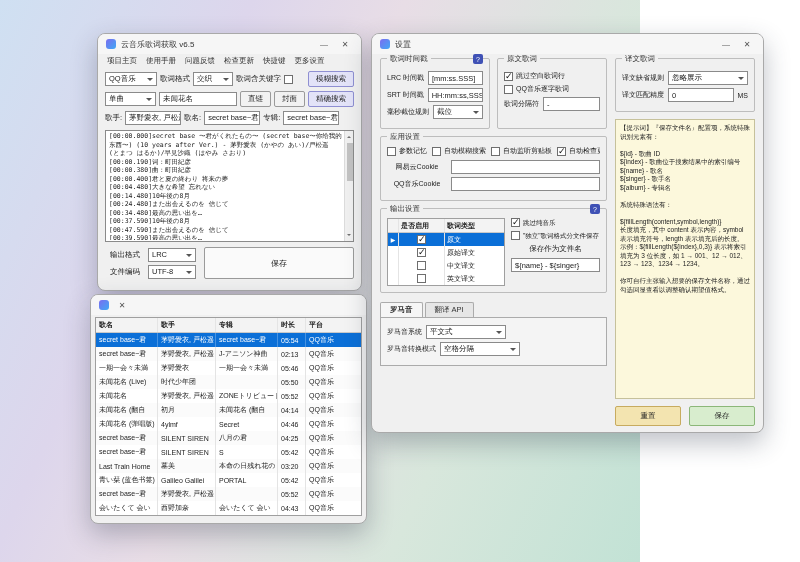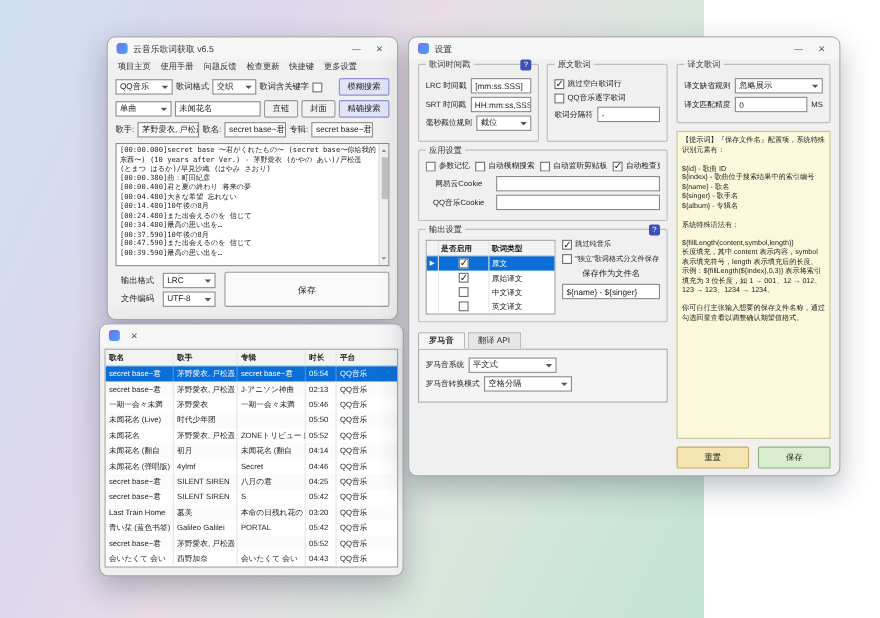--- a/index.html
+++ b/index.html
@@ -159,20 +159,21 @@
       <span class="lbl">歌名:</span>
       <div class="field w56">secret base~君</div>
       <span class="lbl">专辑:</span>
       <div class="field w56">secret base~君</div>
     </div>
 
     <div class="lyrics">
       <div class="lyrics-text">
 
       <div class="lyr-line">[00:00.000]secret base 〜君がくれたもの〜 (secret base〜你给我的东西〜) (10 years after Ver.) - 茅野愛衣 (かやの あい)/戸松遥 (とまつ はるか)/早見沙織 (はやみ さおり)</div>
+          <div class="lyr-line">[00:00.190]词：町田紀彦</div>
           <div class="lyr-line">[00:00.380]曲：町田紀彦</div>
           <div class="lyr-line">[00:00.400]君と夏の終わり 将来の夢</div>
           <div class="lyr-line">[00:04.480]大きな希望 忘れない</div>
           <div class="lyr-line">[00:14.480]10年後の8月</div>
           <div class="lyr-line">[00:24.480]また出会えるのを 信じて</div>
           <div class="lyr-line">[00:34.480]最高の思い出を…</div>
           <div class="lyr-line">[00:37.590]10年後の8月</div>
           <div class="lyr-line">[00:47.590]また出会えるのを 信じて</div>
           <div class="lyr-line">[00:39.590]最高の思い出を…</div>
         </div>

